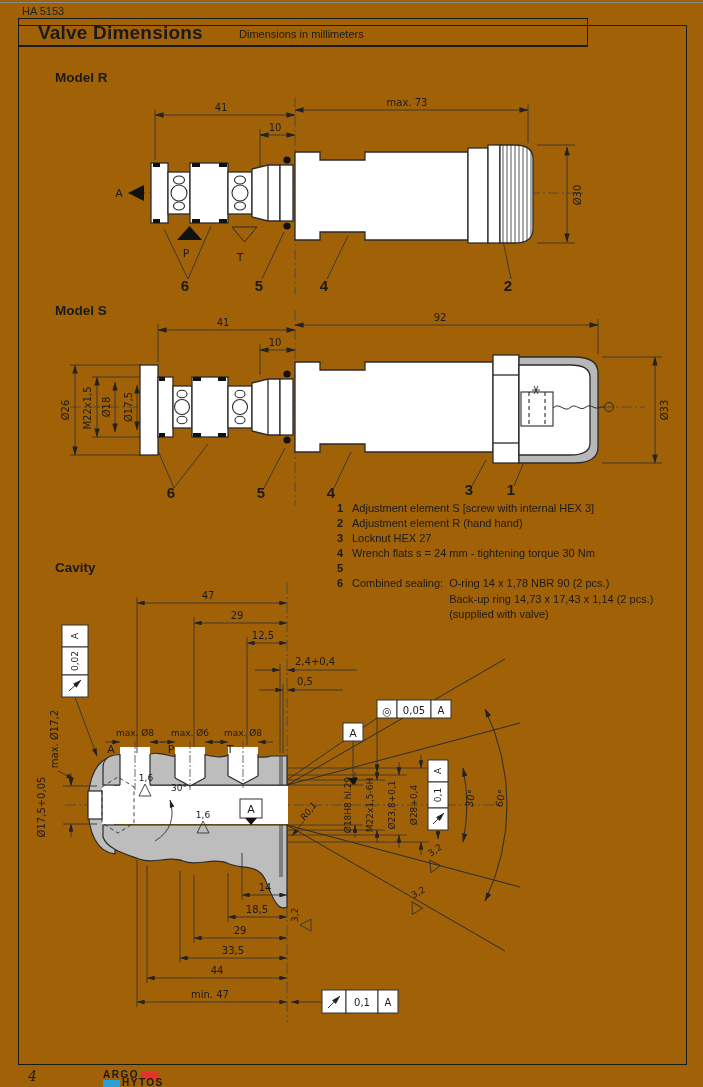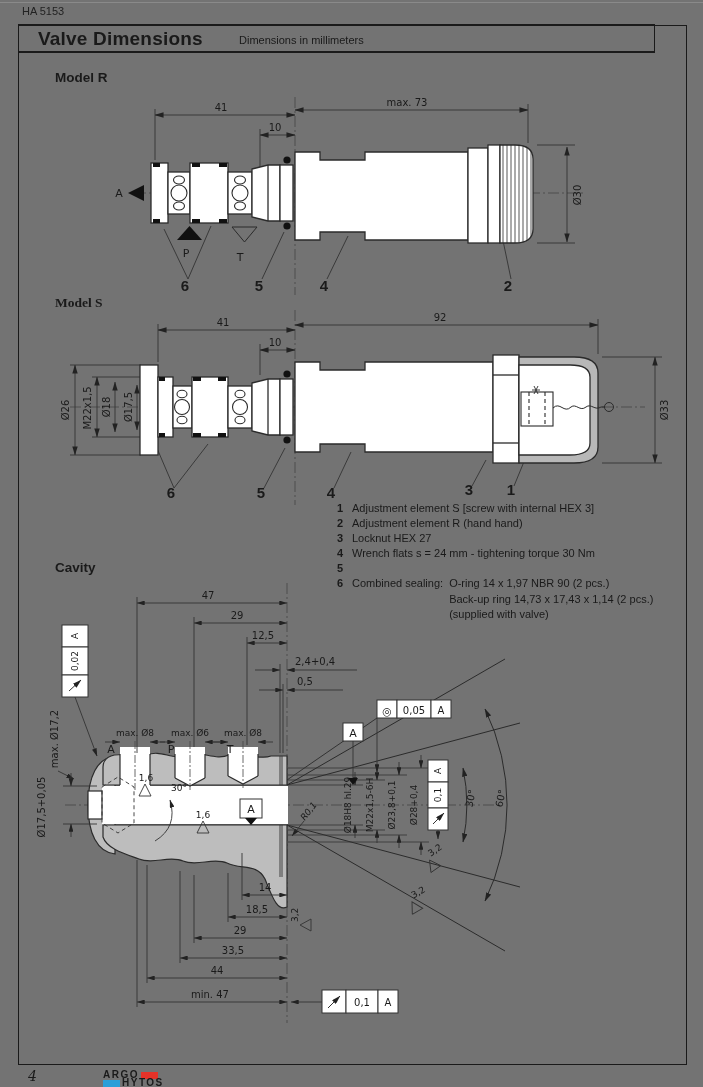--- a/index.html
+++ b/index.html
@@ -1,22 +1,22 @@
 <!DOCTYPE html>
 <html><head>
 <meta charset="utf-8">
 <style>
   html,body{margin:0;padding:0;background:#fff;}
-  .page{position:relative;width:703px;height:1087px;background:#737373;
+  .page{position:relative;width:703px;height:1087px;background:#a16207;
         font-family:"Liberation Sans",sans-serif;color:#1a1a1a;overflow:hidden;}
   .topline{position:absolute;left:0;top:2px;width:703px;height:1px;background:#8a8a8a;}
   .doccode{position:absolute;left:22px;top:5px;font-size:11px;color:#222;}
   .frame{position:absolute;left:18px;top:25px;width:669px;height:1040px;
          border:1.6px solid #1a1a1a;box-sizing:border-box;}
-  .titlebar{position:absolute;left:18px;top:24px;width:637px;height:29px;
+  .titlebar{position:absolute;left:18px;top:18px;width:570px;height:29px;
             border:1.6px solid #1a1a1a;border-bottom:2.6px solid #1a1a1a;box-sizing:border-box;}
   .title{position:absolute;left:19px;top:3px;font-size:19px;font-weight:bold;letter-spacing:.2px;}
   .subtitle{position:absolute;left:220px;top:9px;font-size:11px;}
   .secheading{position:absolute;font-size:13.5px;font-weight:bold;margin-left:18px;}
   .drawing{position:absolute;}
   svg text{font-family:"DejaVu Sans",sans-serif;fill:#1a1a1a;}
   .dimtxt{font-size:10px;}
   .smalltxt{font-size:9px;}
   .portltr{font-size:11px;}
   .callout{font-size:15px;font-weight:bold;font-family:"Liberation Sans",sans-serif;}
@@ -40,21 +40,21 @@
 <div class="page">
   <div class="topline"></div>
   <div class="doccode">HA 5153</div>
   <div class="frame"></div>
   <div class="titlebar">
     <div class="title">Valve Dimensions</div>
     <div class="subtitle">Dimensions in millimeters</div>
   </div>
 
   <div class="secheading" style="left:37px;top:70px;">Model R</div>
-  <div class="secheading" style="left:37px;top:295px;font-family:Liberation Serif, serif;">Model S</div>
+  <div class="secheading" style="left:37px;top:303px;">Model S</div>
   <div class="secheading" style="left:37px;top:560px;">Cavity</div>
 
   <svg class="drawing" style="left:25px;top:85px;" width="660" height="215" viewBox="0 0 660 215">
     <defs>
       <marker id="mr-a" viewBox="0 0 10 6" markerWidth="10" markerHeight="6" refX="9.5" refY="3" orient="auto-start-reverse">
         <path d="M0,0L10,3L0,6Z" fill="#222"></path>
       </marker>
       <pattern id="mr-k" width="4" height="8" patternUnits="userSpaceOnUse">
         <rect width="4" height="8" fill="#fff"></rect>
           <line x1="2" y1="0" x2="2" y2="8" stroke="#555" stroke-width="1"></line>
@@ -256,21 +256,21 @@
         <span class="lnum">4</span>
         <span class="ltext">Wrench flats s = 24 mm - tightening torque 30 Nm</span>
       </div>
     <div class="lrow">
         <span class="lnum">5</span>
       </div>
     <div class="lrow">
       <span class="lnum">6</span>
       <span class="ltext">Combined sealing:</span>
       <span class="lcol">
-        <span>O-ring 14 x 1,97 NBR 90 (2 pcs.)</span>
+        <span>O-ring 14 x 1,78 NBR 90 (2 pcs.)</span>
         <span>Back-up ring 14,73 x 17,43 x 1,14 (2 pcs.)</span>
         <span>(supplied with valve)</span>
       </span>
     </div>
   </div>
 
   <svg class="drawing" style="left:25px;top:575px;" width="660" height="455" viewBox="0 0 660 455">
     <defs>
       <marker id="mc-a" viewBox="0 0 10 6" markerWidth="9" markerHeight="5.4" refX="9.5" refY="3" orient="auto-start-reverse">
         <path d="M0,0L10,3L0,6Z" fill="#222"></path>

